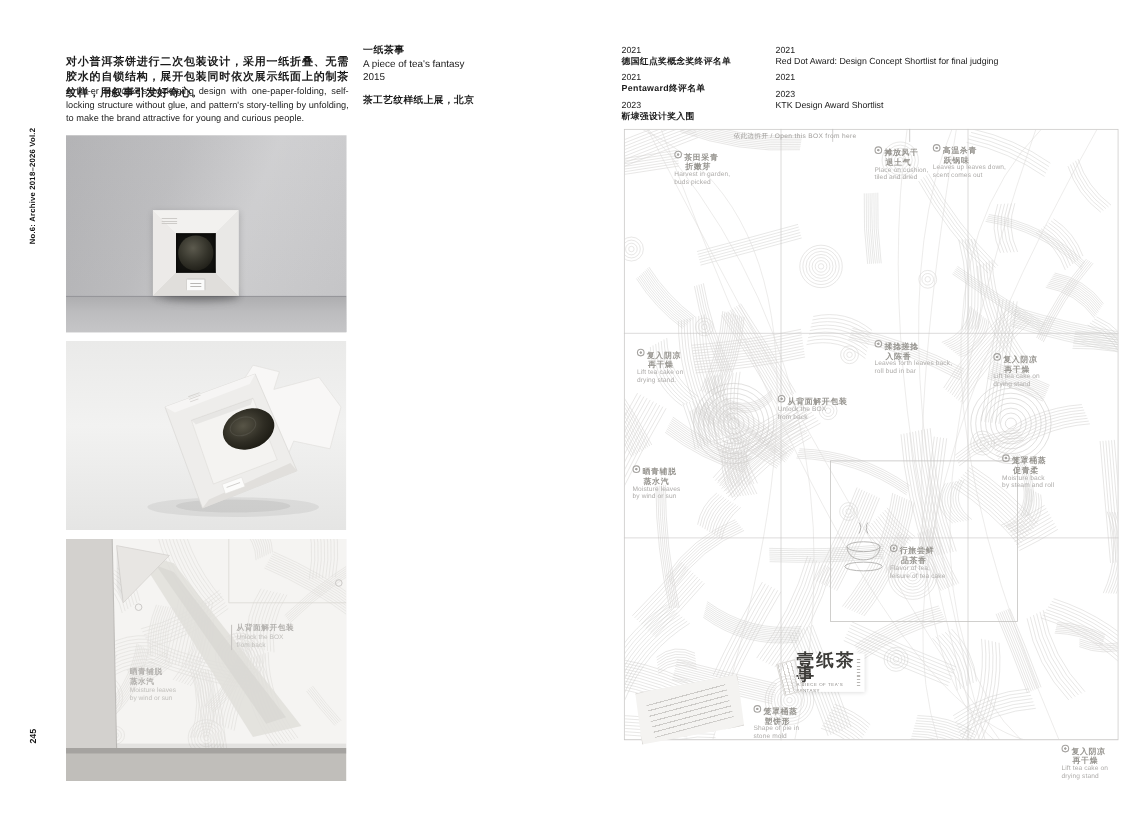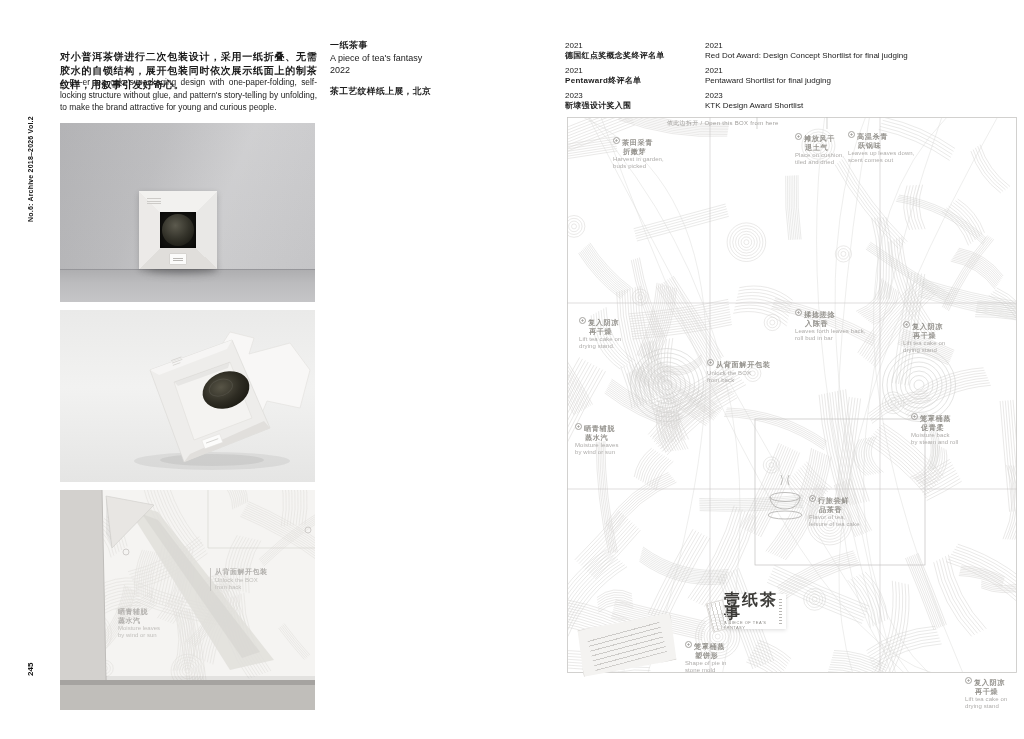--- a/index.html
+++ b/index.html
@@ -106,21 +106,21 @@
 
 <div class="spine">No.6: Archive 2018–2026 Vol.2</div>
 <div class="pagenum">245</div>
 
 <div class="abs intro-zh">对小普洱茶饼进行二次包装设计，采用一纸折叠、无需胶水的自锁结构，展开包装同时依次展示纸面上的制茶纹样，用叙事引发好奇心。</div>
 <div class="abs intro-en">A Pu-er tea cake's packaging design with one-paper-folding, self-locking structure without glue, and pattern's story-telling by unfolding, to make the brand attractive for young and curious people.</div>
 
 <div class="abs title-block">
   <div class="zh">一纸茶事</div>
   <div>A piece of tea's fantasy</div>
-  <div>2022</div>
+  <div>2015</div>
   <div class="ex">茶工艺纹样纸上展，北京</div>
 </div>
 
 <div class="abs awards awards-zh" id="awards-zh-list">
   <div class="award">
     <div class="yr">2021</div>
     <div class="nm">德国红点奖概念奖终评名单</div>
   </div>
 
   <div class="award">
@@ -134,21 +134,20 @@
   </div>
 </div>
 <div class="abs awards awards-en" id="awards-en-list">
   <div class="award">
     <div class="yr">2021</div>
     <div class="nm">Red Dot Award: Design Concept Shortlist for final judging</div>
   </div>
 
   <div class="award">
     <div class="yr">2021</div>
-    <div class="nm">Pentaward Shortlist for final judging</div>
   </div>
 
   <div class="award">
     <div class="yr">2023</div>
     <div class="nm">KTK Design Award Shortlist</div>
   </div>
 </div>
 
 <div class="photo" id="photo1">
   <div class="p1-floor"></div>

